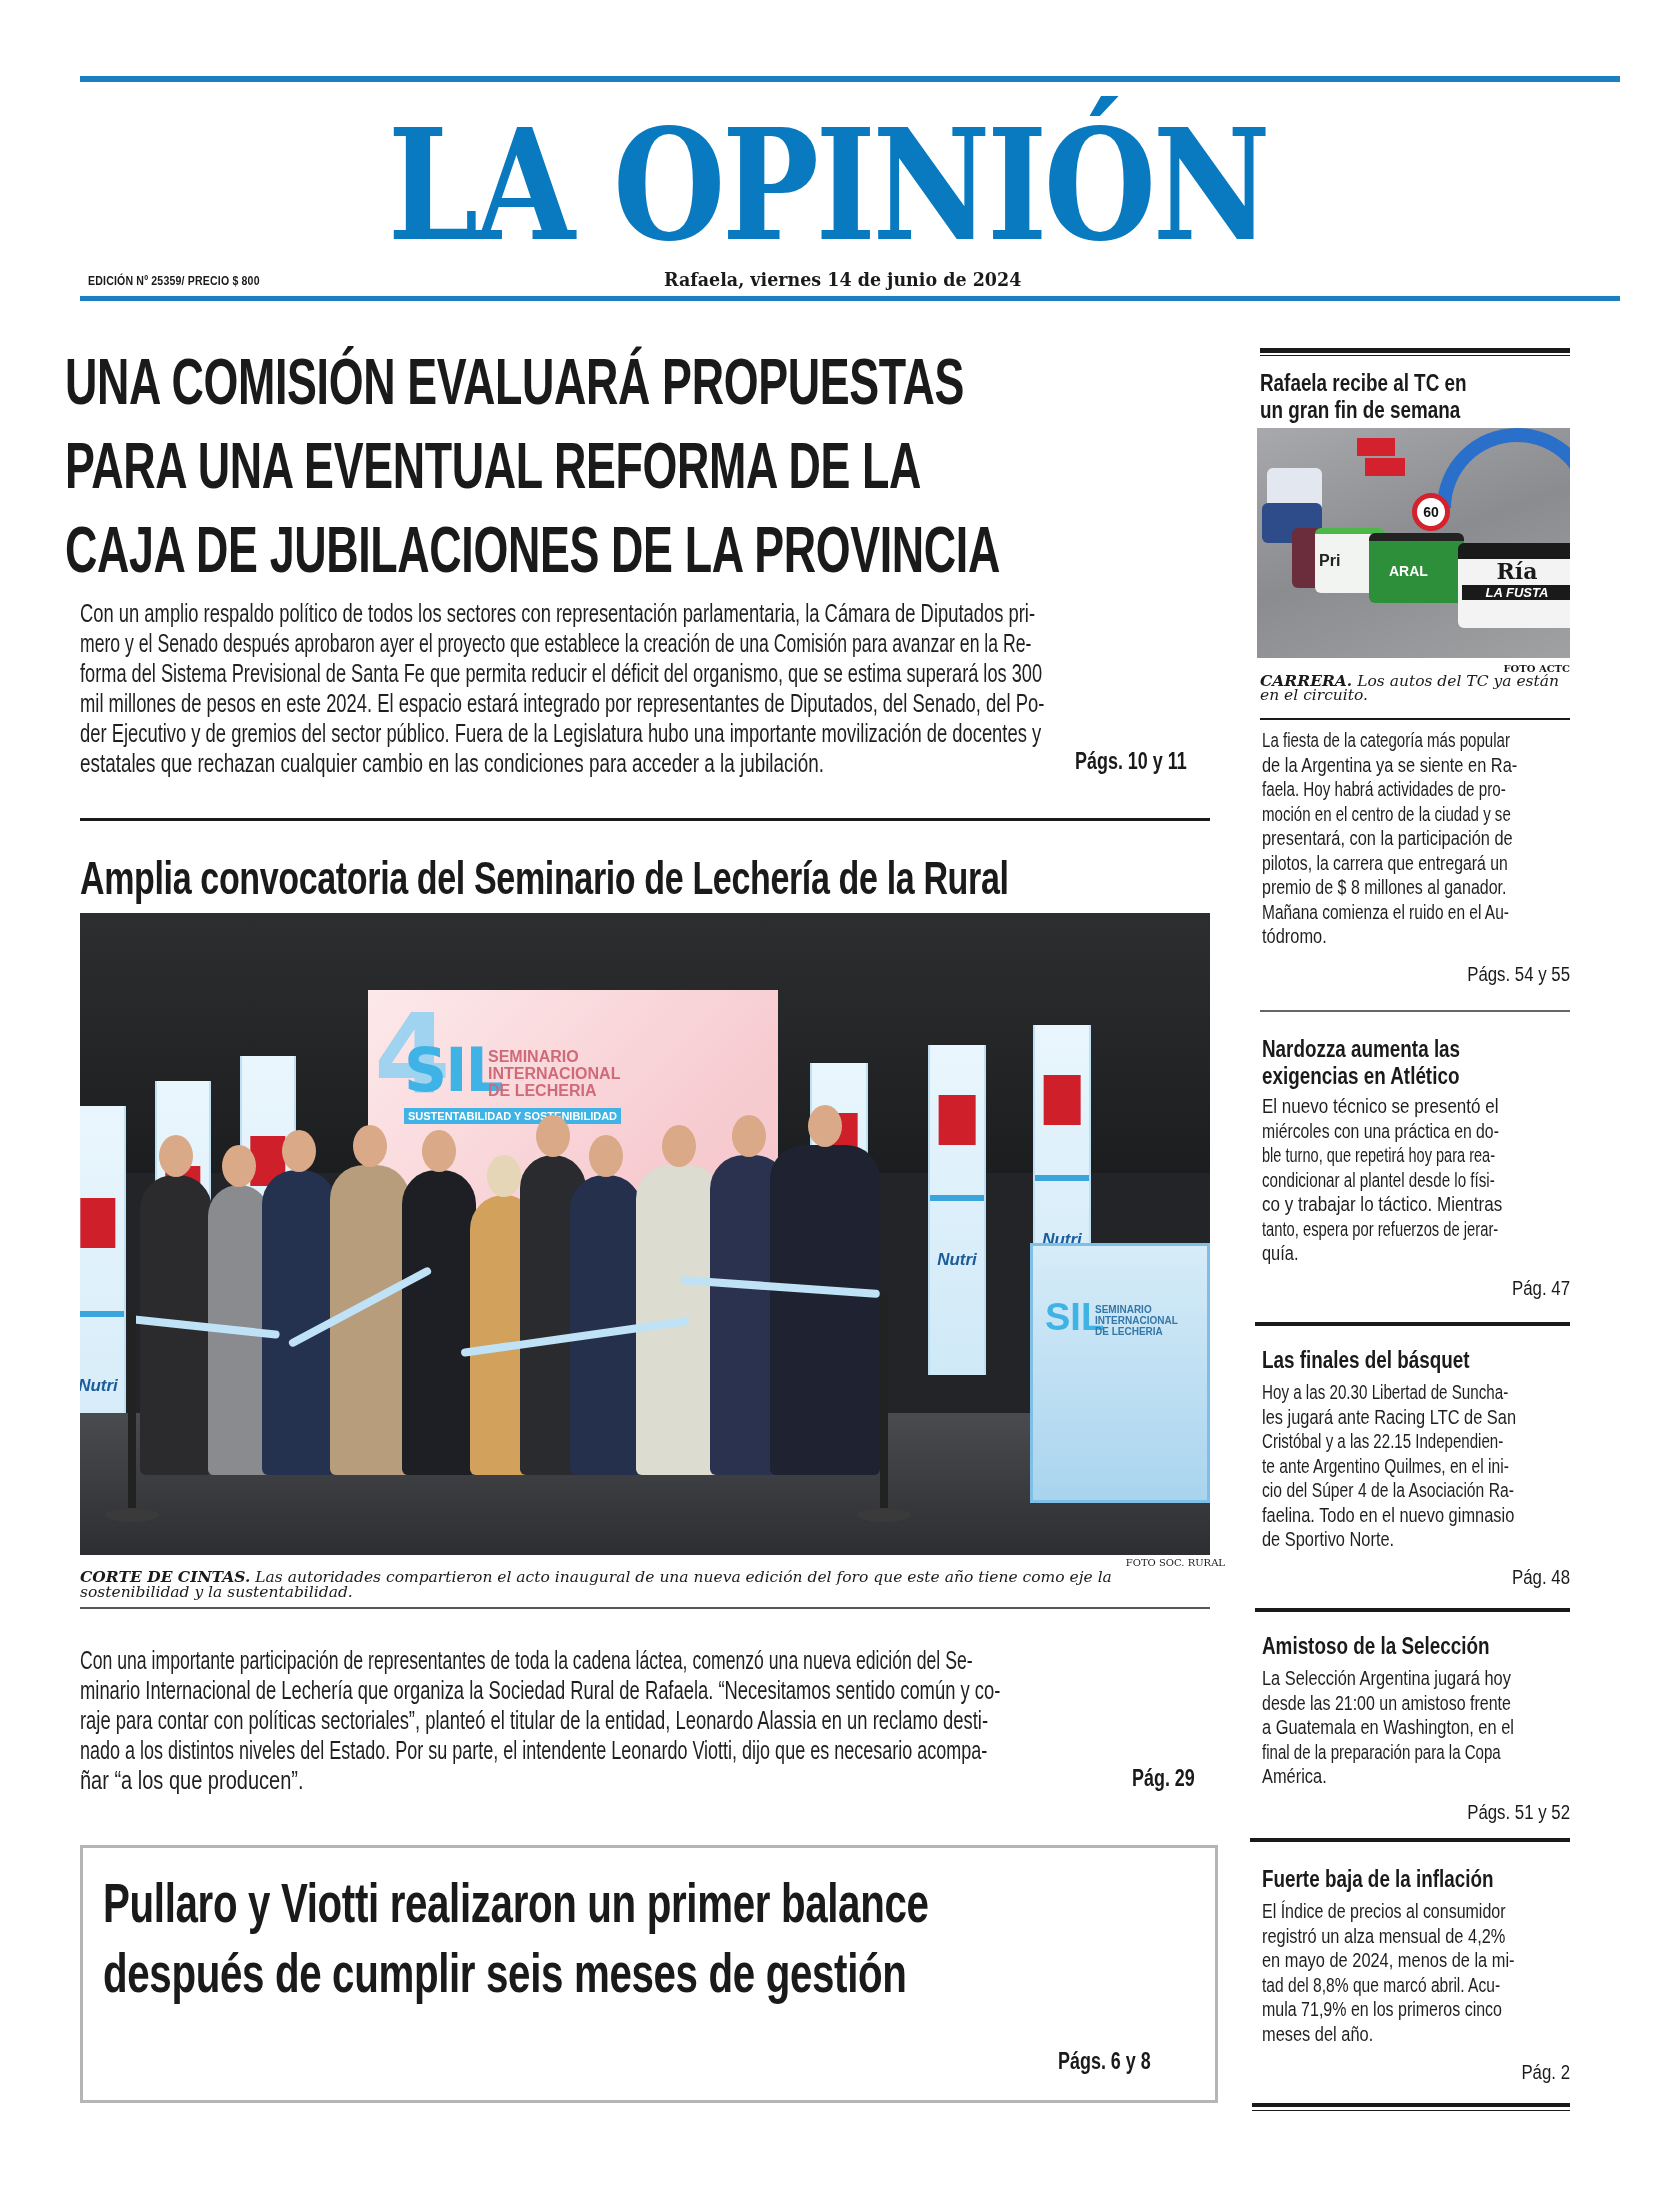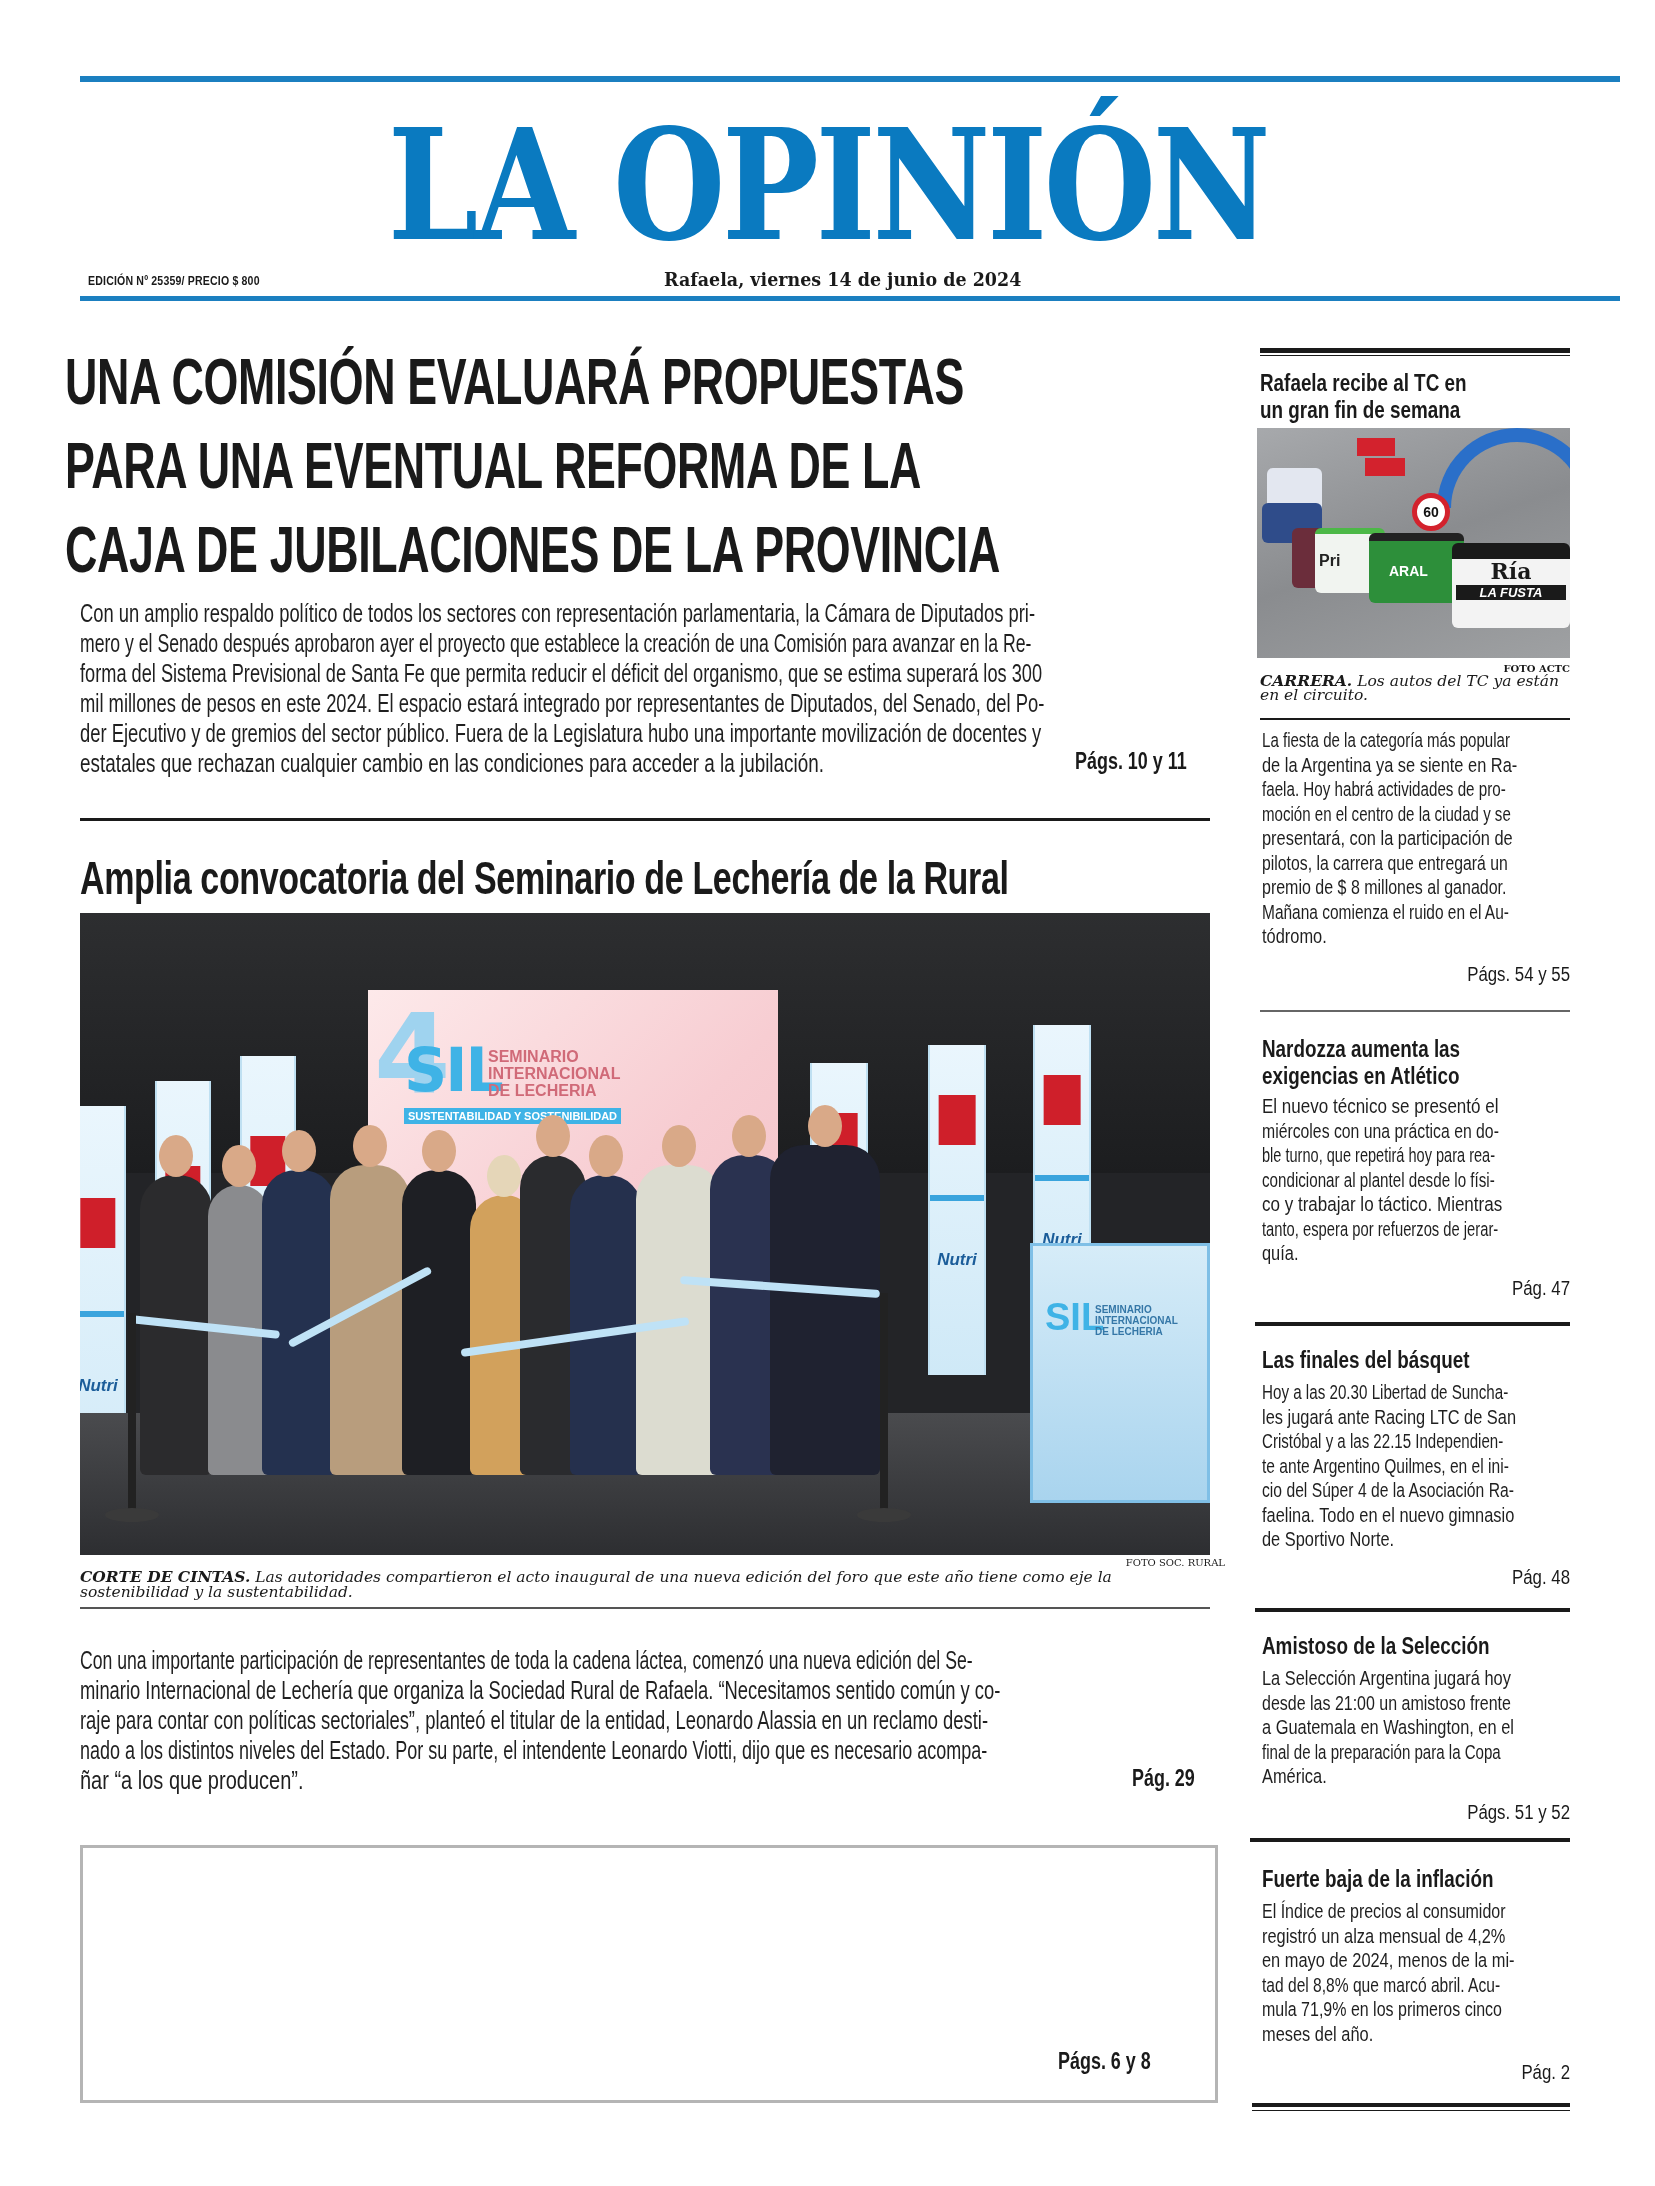--- a/index.html
+++ b/index.html
@@ -222,20 +222,24 @@
 <div id="sem-body">
   <span class="body-line" style="transform:scaleX(0.705)">Con una importante participación de representantes de toda la cadena láctea, comenzó una nueva edición del Se-</span>
   <span class="body-line" style="transform:scaleX(0.735)">minario Internacional de Lechería que organiza la Sociedad Rural de Rafaela. “Necesitamos sentido común y co-</span>
   <span class="body-line" style="transform:scaleX(0.735)">raje para contar con políticas sectoriales”, planteó el titular de la entidad, Leonardo Alassia en un reclamo desti-</span>
   <span class="body-line" style="transform:scaleX(0.72)">nado a los distintos niveles del Estado. Por su parte, el intendente Leonardo Viotti, dijo que es necesario acompa-</span>
   <span class="body-line" style="transform:scaleX(0.80)">ñar “a los que producen”.</span>
 </div>
 <div style="position:absolute;left:1132px;top:1765px;font-size:23px;transform:scaleX(0.78);transform-origin:left top;white-space:nowrap;" class="page-ref">Pág. 29</div>
 
 <div id="box-story">
+  <div id="box-headline">
+    <span class="line">Pullaro y Viotti realizaron un primer balance</span>
+    <span class="line">después de cumplir seis meses de gestión</span>
+  </div>
   <div style="position:absolute;left:975px;top:200px;font-size:23px;transform:scaleX(0.78);transform-origin:left top;white-space:nowrap;" class="page-ref">Págs. 6 y 8</div>
 </div>
 
 <div id="sidebar">
 
   <div class="side-rule-thick"></div>
   <div class="side-rule-thin"></div>
   <div style="margin-top:14px;">
     <span class="side-head">Rafaela recibe al TC en</span>
     <span class="side-head">un gran fin de semana</span>
@@ -246,21 +250,21 @@
   <div class="track"></div>
   <div class="arch"></div>
   <div class="shell" style="left:100px;top:10px;"></div>
   <div class="shell" style="left:108px;top:30px;width:40px;"></div>
   <div class="sign" style="left:155px;top:65px;">60</div>
   <div class="car" style="left:10px;top:40px;width:55px;height:55px;background:#e3e7f0;border-bottom:8px solid #223;"></div>
   <div class="car" style="left:5px;top:75px;width:60px;height:40px;background:#2f4c8a;"></div>
   <div class="car" style="left:35px;top:100px;width:65px;height:60px;background:#6b2d3b;"></div>
   <div class="car" style="left:58px;top:100px;width:70px;height:65px;background:#f1f4f0;border-top:6px solid #4cb847;font-size:16px;font-weight:bold;color:#222;padding:18px 4px;"><span>Pri</span></div>
   <div class="car" style="left:112px;top:105px;width:95px;height:70px;background:#2d8f3a;border-top:8px solid #222;font-size:14px;font-weight:bold;color:#fff;padding:22px 20px;"><span>ARAL</span></div>
-  <div class="car" style="left:195px;top:115px;width:118px;height:85px;background:#f3f3f3;border-top:16px solid #1a1a1a;text-align:center;">
+  <div class="car" style="left:201px;top:115px;width:118px;height:85px;background:#f3f3f3;border-top:16px solid #1a1a1a;text-align:center;">
     <div style="font-family:'DejaVu Serif',serif;font-weight:bold;font-size:22px;line-height:24px;color:#1a1a1a;">Ría</div>
     <div style="font-weight:bold;font-style:italic;font-size:13px;background:#1a1a1a;color:#fff;margin:2px 4px;">LA FUSTA</div>
   </div>
 </div>
 
 <div id="tc-credit">FOTO ACTC</div>
 <div id="tc-caption">
   <span class="kicker">CARRERA.</span><span> Los autos del TC ya están en el circuito.</span>
 </div>
 <div class="rule-black" style="left:1260px;top:718px;width:310px;height:2px;"></div>

